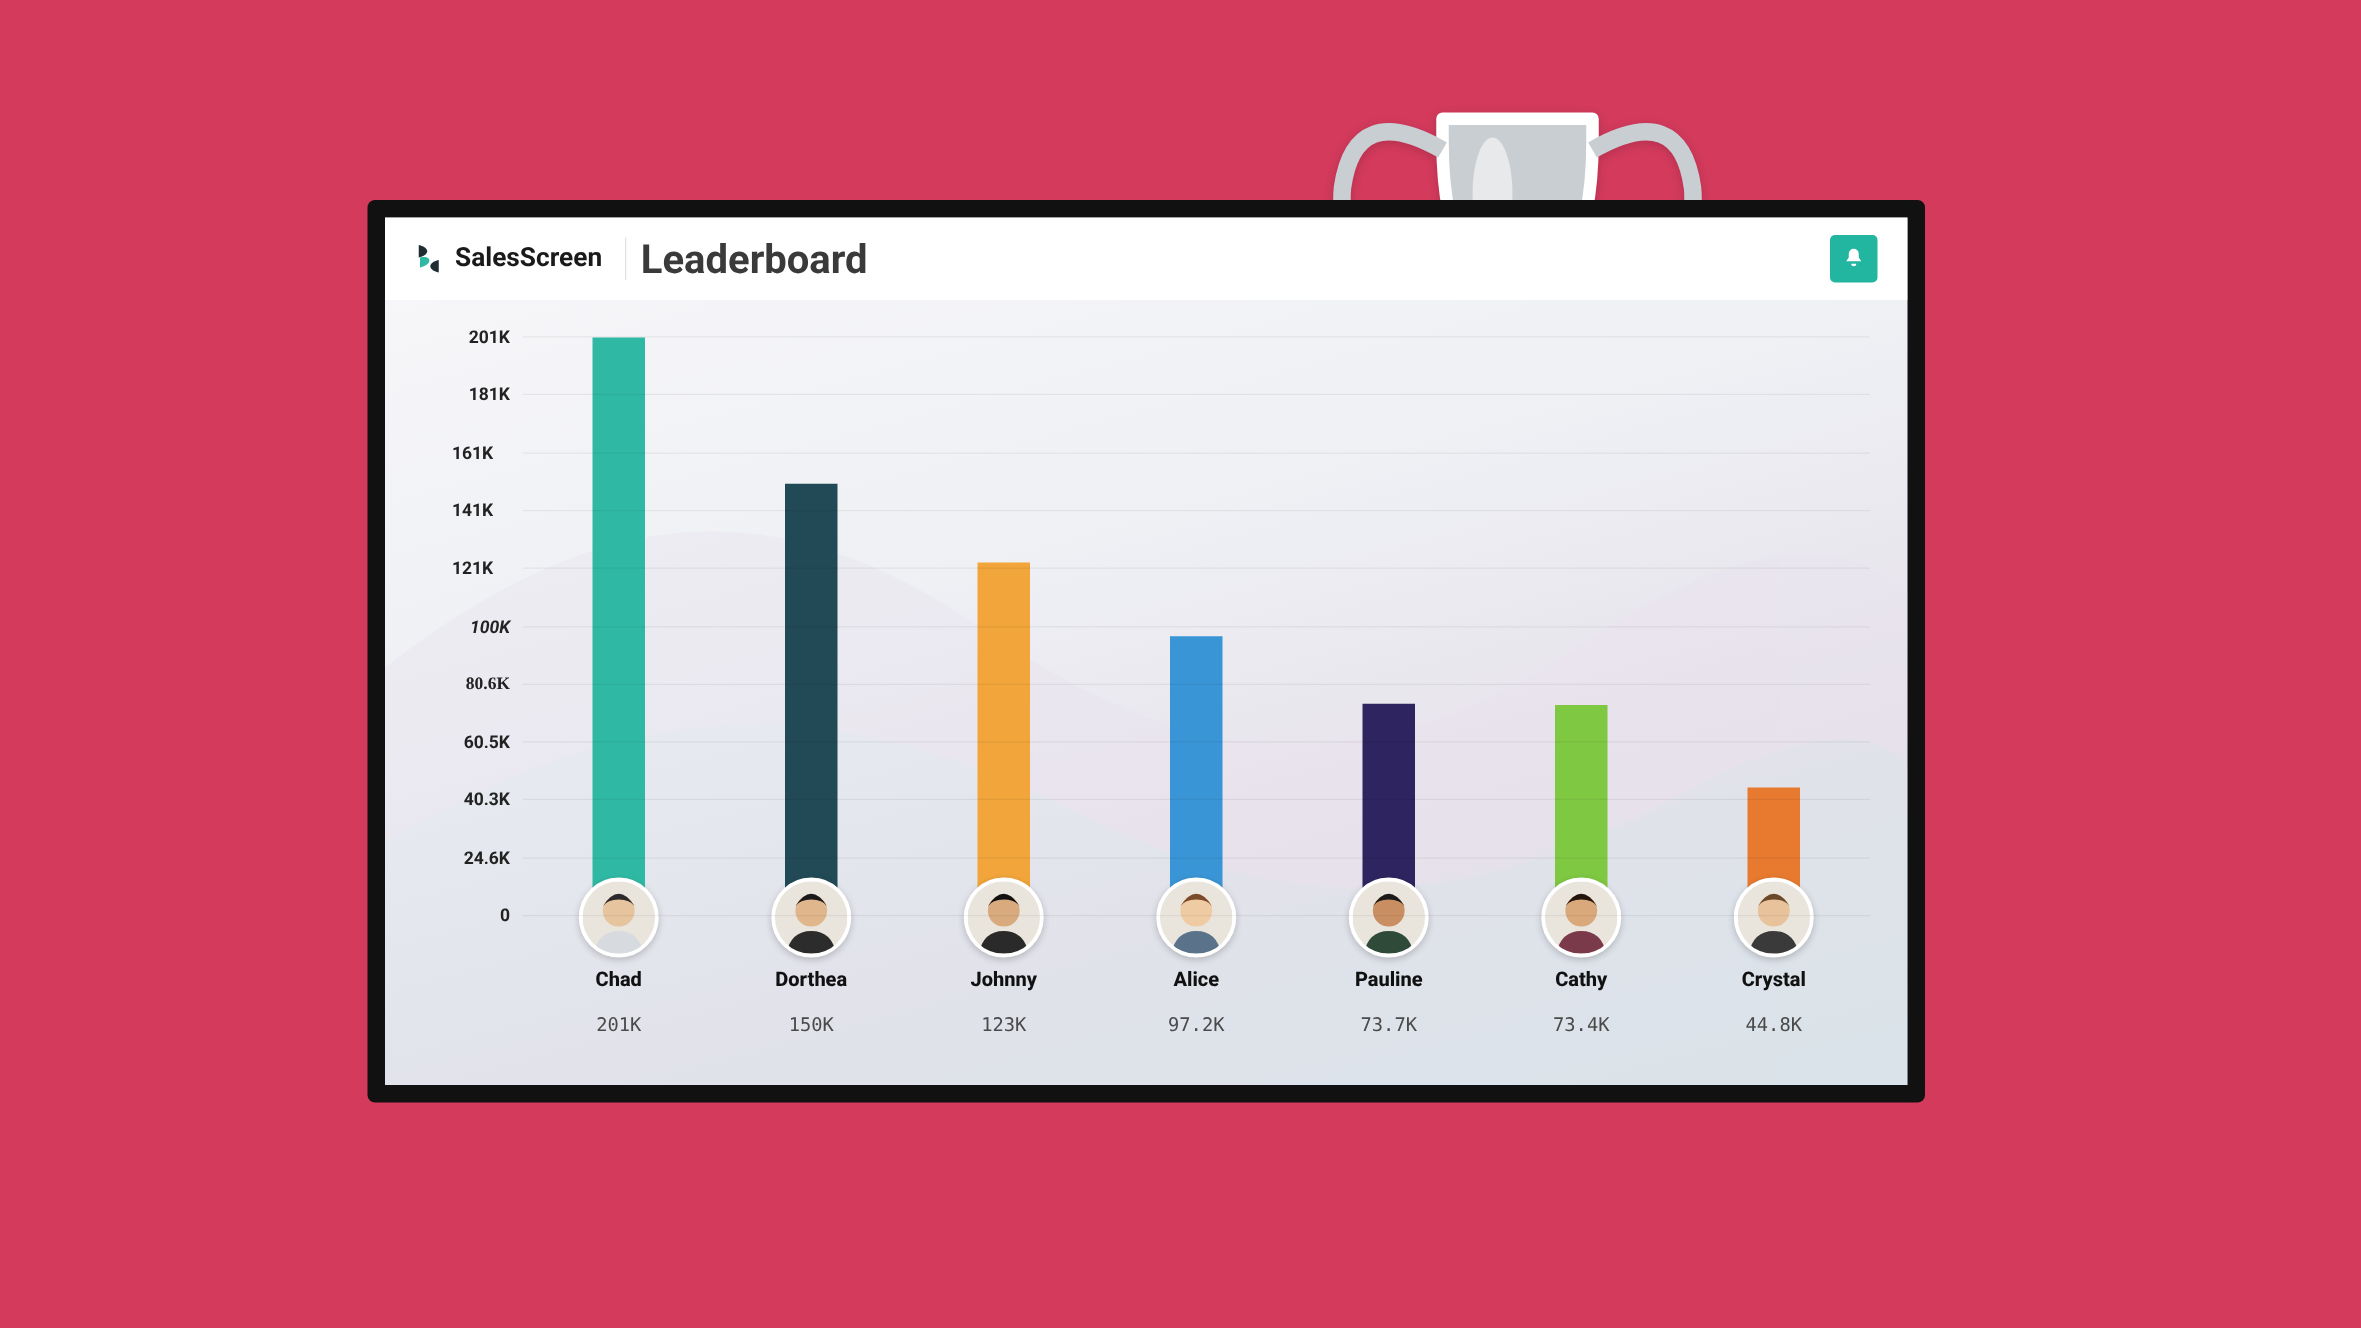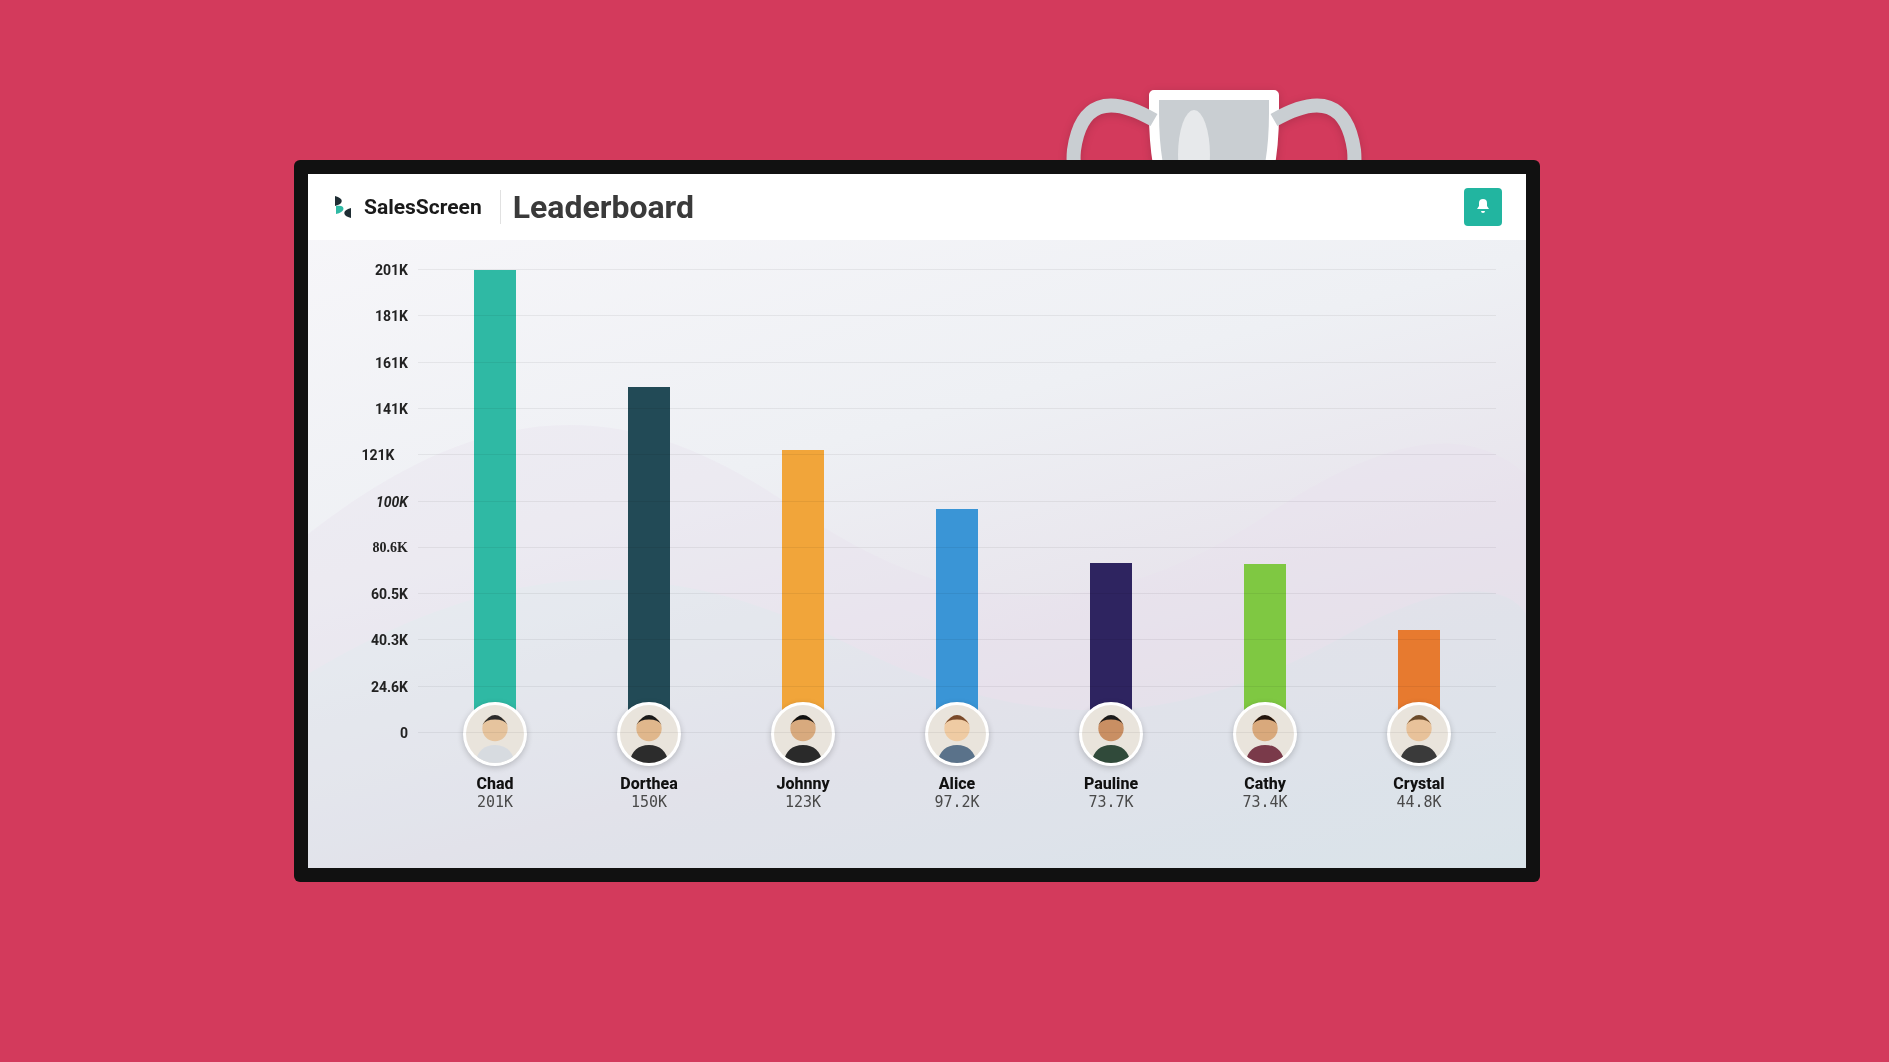--- a/index.html
+++ b/index.html
@@ -148,21 +148,21 @@
     position: absolute;
     left: 110px; right: 30px;
     top: 534px;
     display: flex;
   }
   .xcol { flex: 1; text-align: center; }
   .xname {
     font-size: 16px;
     font-weight: 800;
     color: #111;
-    margin-bottom: 0;
+    margin-bottom: 18px;
   }
   .xval {
     font-size: 15px;
     font-weight: 500;
     color: #4a4a4a;
     font-family: ui-monospace, Menlo, Consolas, monospace;
   }
 </style>
 </head>
 <body>
@@ -298,23 +298,23 @@
           <div class="ylabel" style="bottom: 20%; transform: translateY(50%);">40.3K</div>
           <div class="gridline" style="bottom: 30%;"></div>
           <div class="ylabel" style="bottom: 30%; transform: translateY(50%);">60.5K</div>
           <div class="gridline" style="bottom: 40%;"></div>
           <div class="ylabel" style="bottom: 40%; transform: translateY(50%); font-family: Liberation Serif, serif;">80.6K</div>
           <div class="gridline" style="bottom: 50%;"></div>
           <div class="ylabel" style="bottom: 50%; transform: translateY(50%); font-style: italic;">100K</div>
           <div class="gridline" style="bottom: 60%;"></div>
           <div class="ylabel" style="bottom: 60%; transform: translateY(50%); text-align: center;">121K</div>
           <div class="gridline" style="bottom: 70%;"></div>
-          <div class="ylabel" style="bottom: 70%; transform: translateY(50%);">141K</div>
+          <div class="ylabel" style="bottom: 70%; transform: translateY(50%); text-align: center;">141K</div>
           <div class="gridline" style="bottom: 80%;"></div>
-          <div class="ylabel" style="bottom: 80%; transform: translateY(50%);">161K</div>
+          <div class="ylabel" style="bottom: 80%; transform: translateY(50%); text-align: center;">161K</div>
           <div class="gridline" style="bottom: 90%;"></div>
           <div class="ylabel" style="bottom: 90%; transform: translateY(50%); text-align: right;">181K</div>
           <div class="gridline" style="bottom: 100%;"></div>
           <div class="ylabel" style="bottom: 100%; transform: translateY(50%);">201K</div>
         </div>
       <div class="xaxis-labels" id="xaxis">
           <div class="xcol">
             <div class="xname">Chad</div>
             <div class="xval">201K</div>
           </div>

